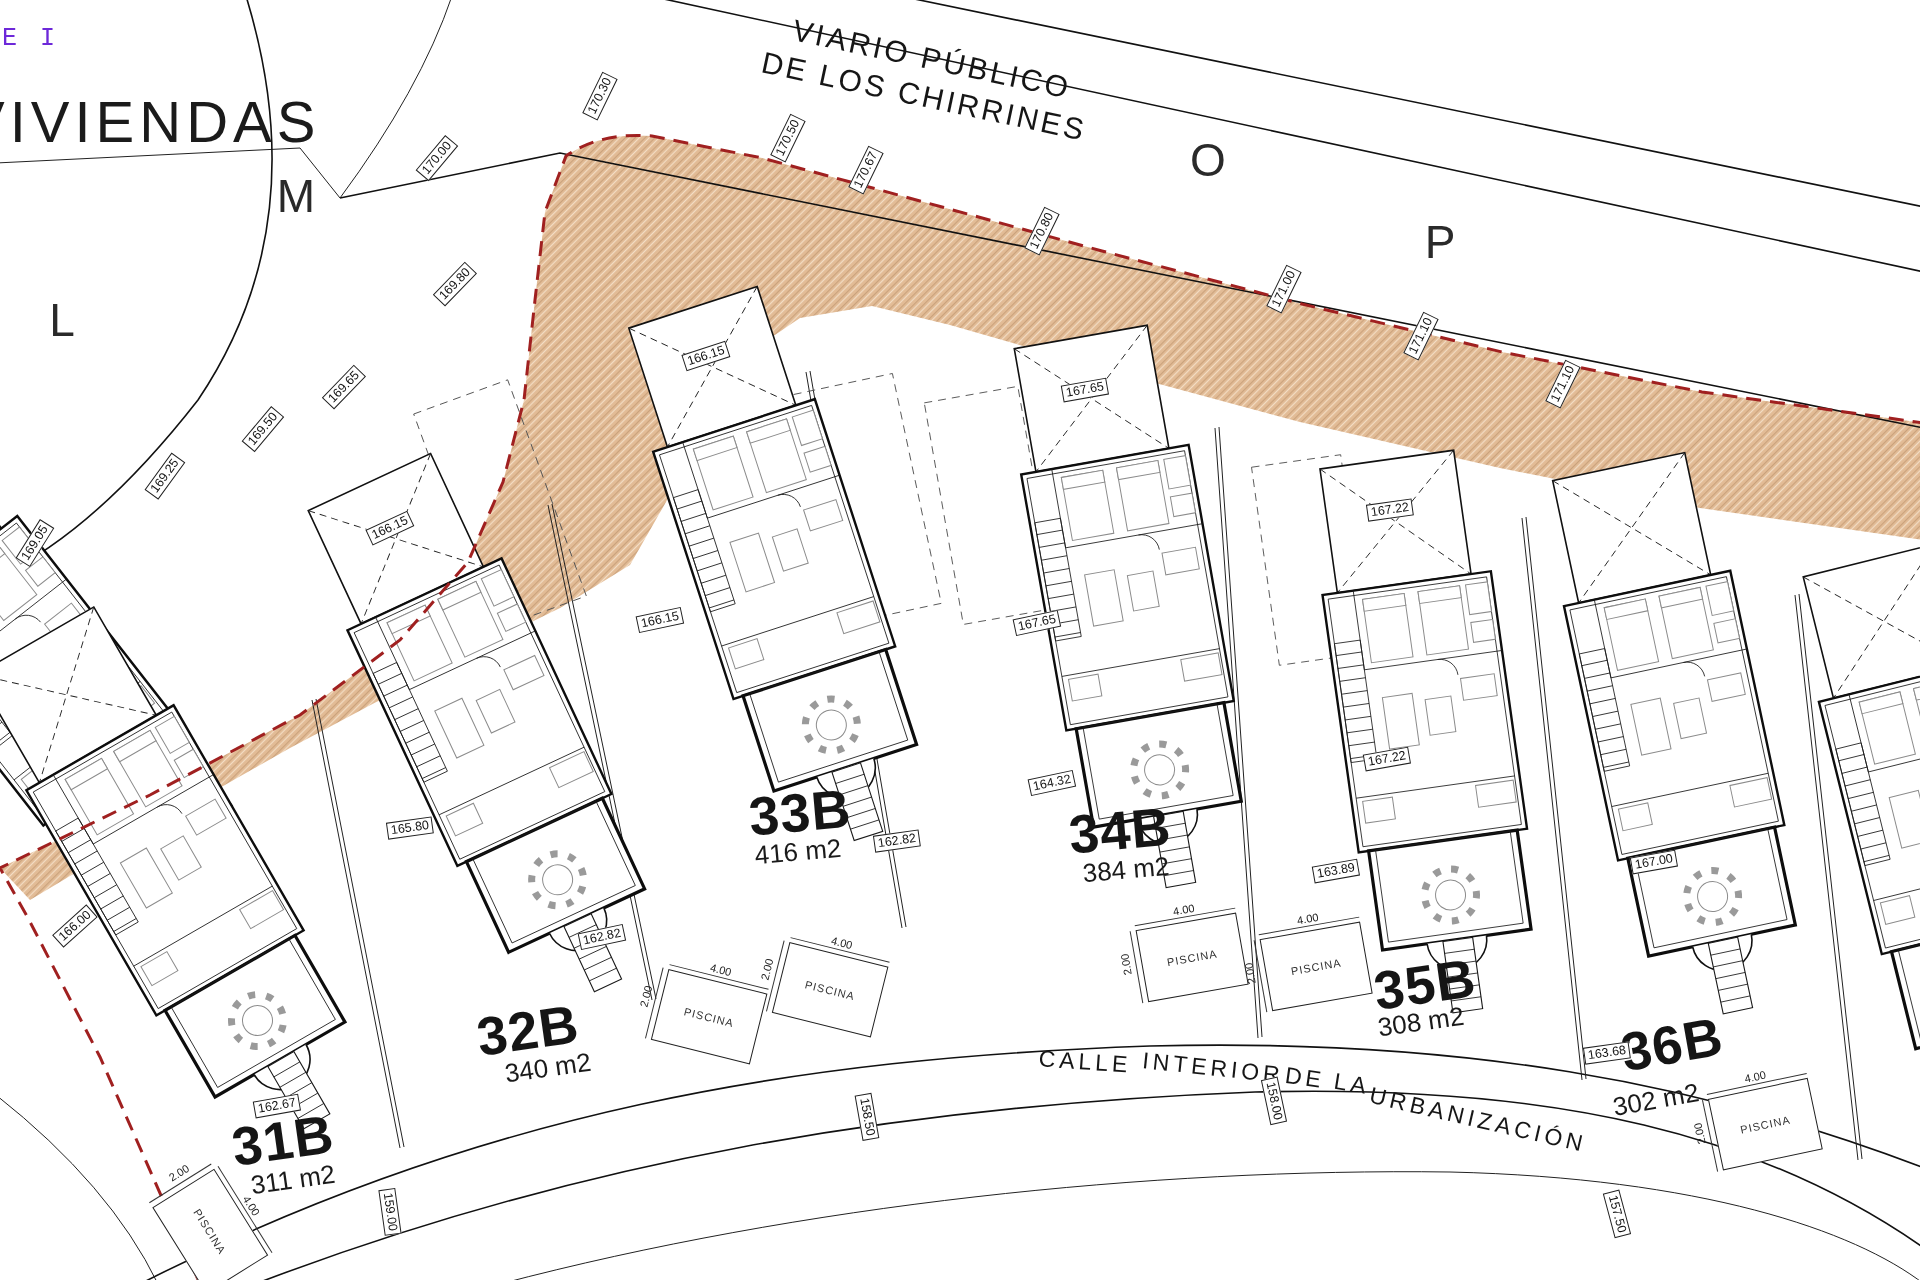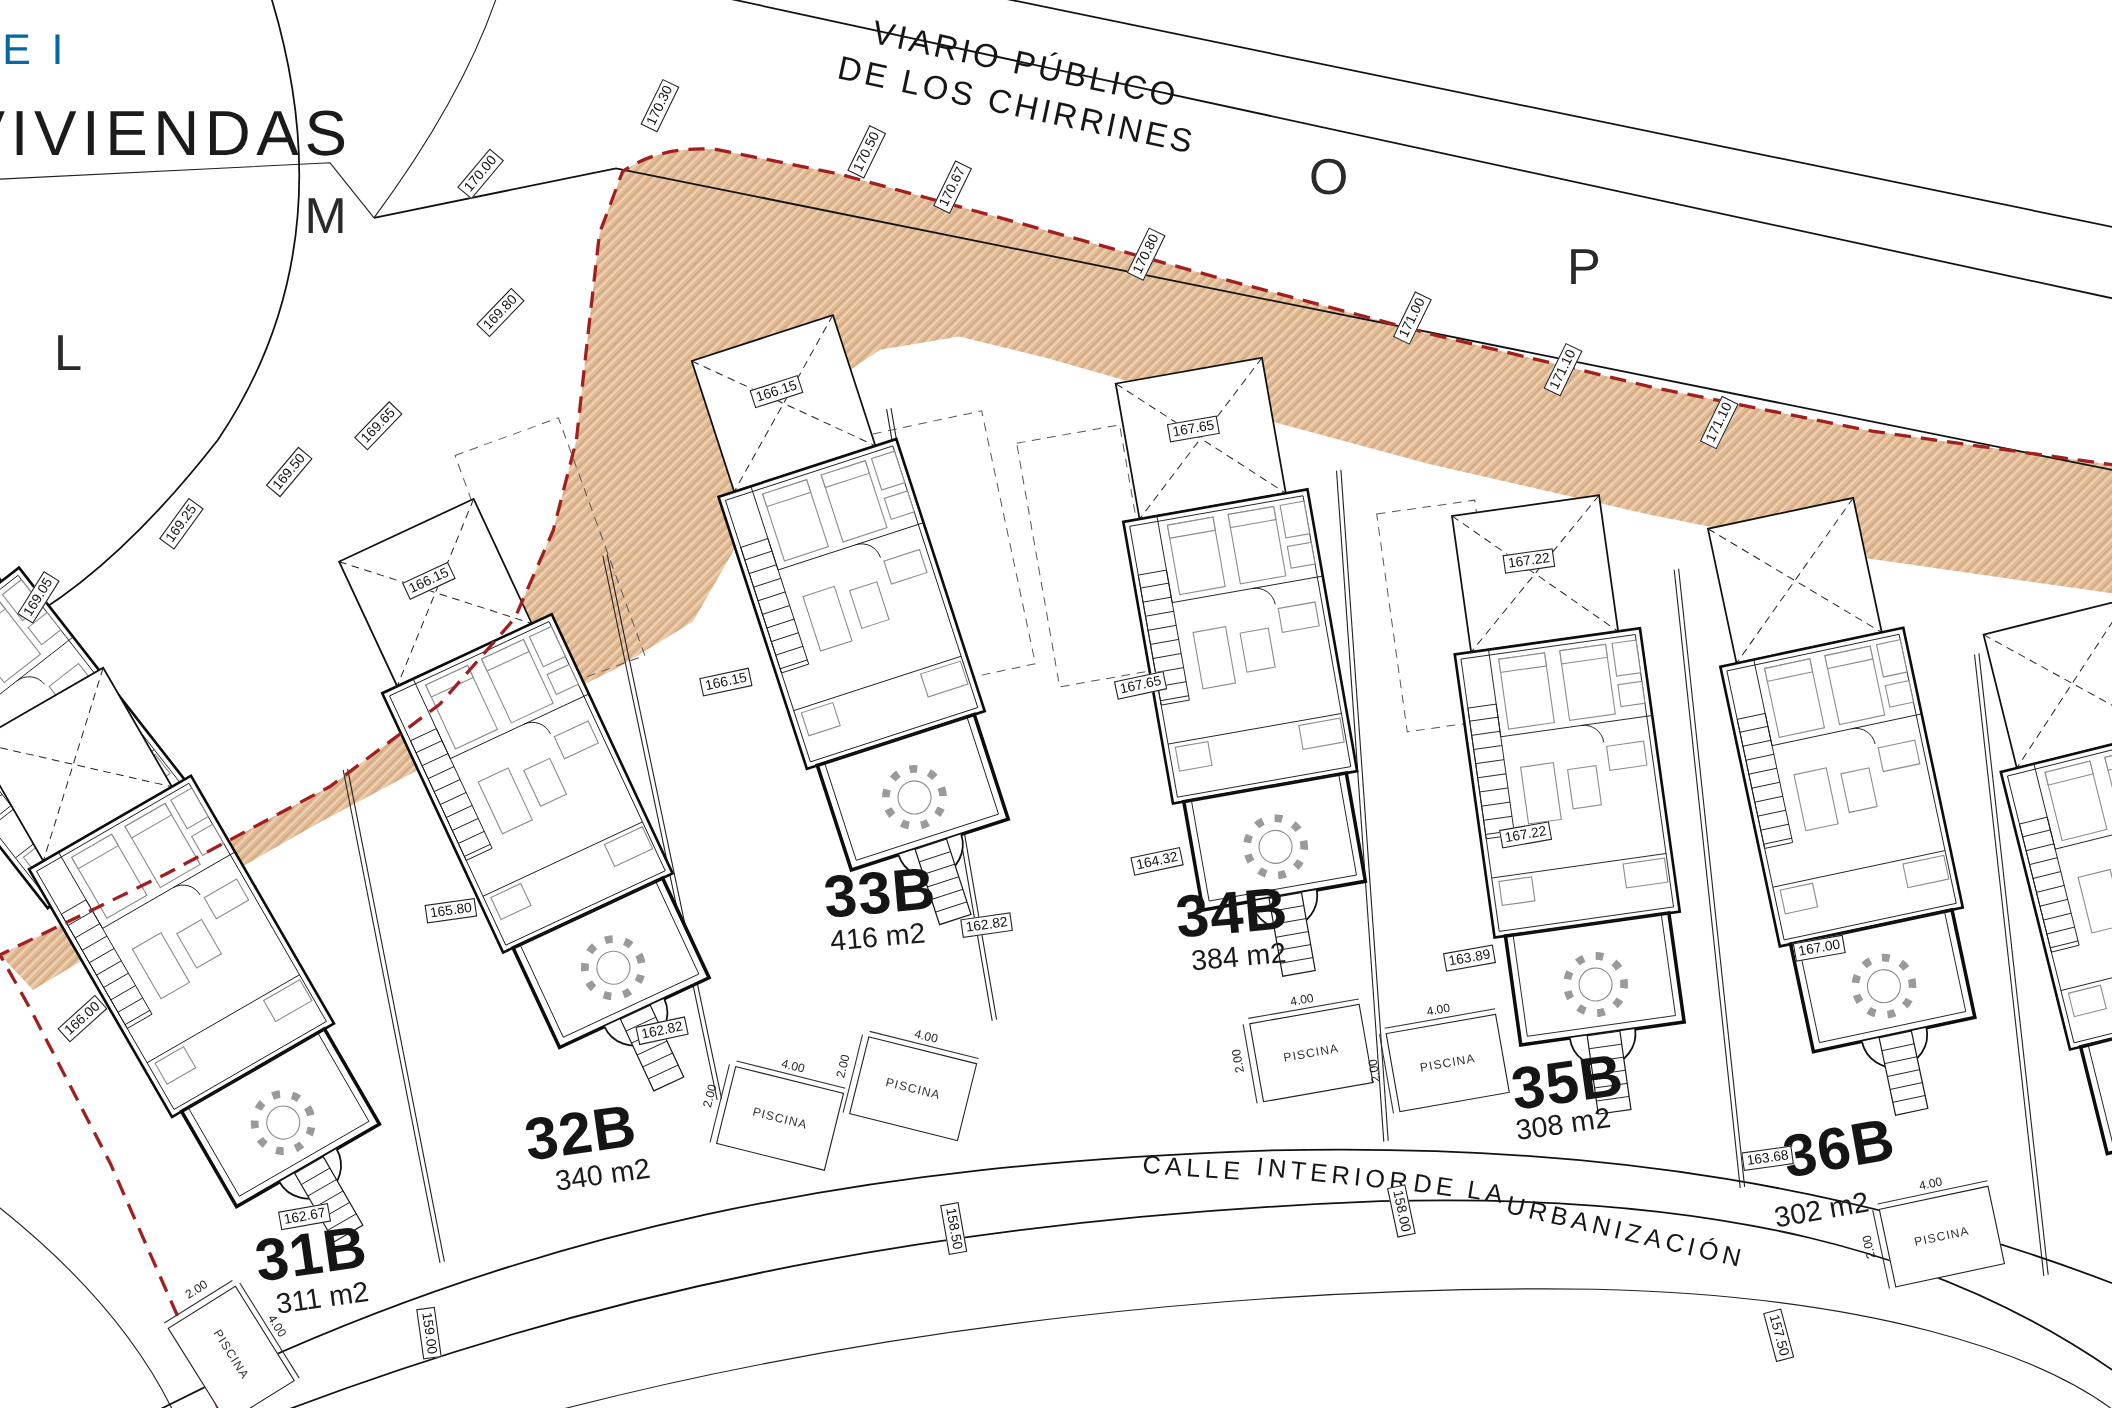--- a/index.html
+++ b/index.html
@@ -21,21 +21,21 @@
   .fence{fill:none;stroke:#222;stroke-width:1;}
   
   .txt{position:absolute;white-space:nowrap;transform-origin:center;}
   .mk{position:absolute;white-space:nowrap;background:#fff;border:1px solid #222;
       padding:0 3px;font-size:12.5px;line-height:15px;color:#111;transform-origin:center;}
   .letter{font-size:46px;color:#2a2a2a;}
   .plot-id{font-size:54px;font-weight:700;letter-spacing:1px;color:#151515;}
   .plot-area{font-size:26px;font-weight:400;color:#1a1a1a;}
   .roadname{font-size:30px;letter-spacing:3px;text-align:center;line-height:38px;color:#161616;}
   .streetword{font-size:23px;letter-spacing:4px;color:#161616;}
-  .title1{font-size:39px;letter-spacing:4px;color:#0369a1;}
+  .title1{font-size:25px;letter-spacing:4px;color:#6d28d9;font-family:Liberation Mono, monospace;}
   .title2{font-size:58px;letter-spacing:5px;color:#1b1b1b;}
   
   .pool{position:absolute;width:130px;height:95px;transform-origin:center;}
   .pool-dim-w{position:absolute;top:0;left:20px;right:8px;text-align:center;font-size:11px;
       border-bottom:1px solid #333;line-height:13px;color:#222;}
   .pool-rect{position:absolute;left:20px;top:18px;right:8px;bottom:4px;border:1.5px solid #222;
       background:#fff;display:flex;align-items:center;justify-content:center;
       font-size:11px;letter-spacing:1px;color:#333;}
   .pool-dim-hline{position:absolute;left:14px;top:18px;bottom:4px;width:1px;background:#333;}
   .pool-dim-h{position:absolute;left:-6px;top:44px;font-size:11px;color:#222;transform:rotate(-90deg);}

